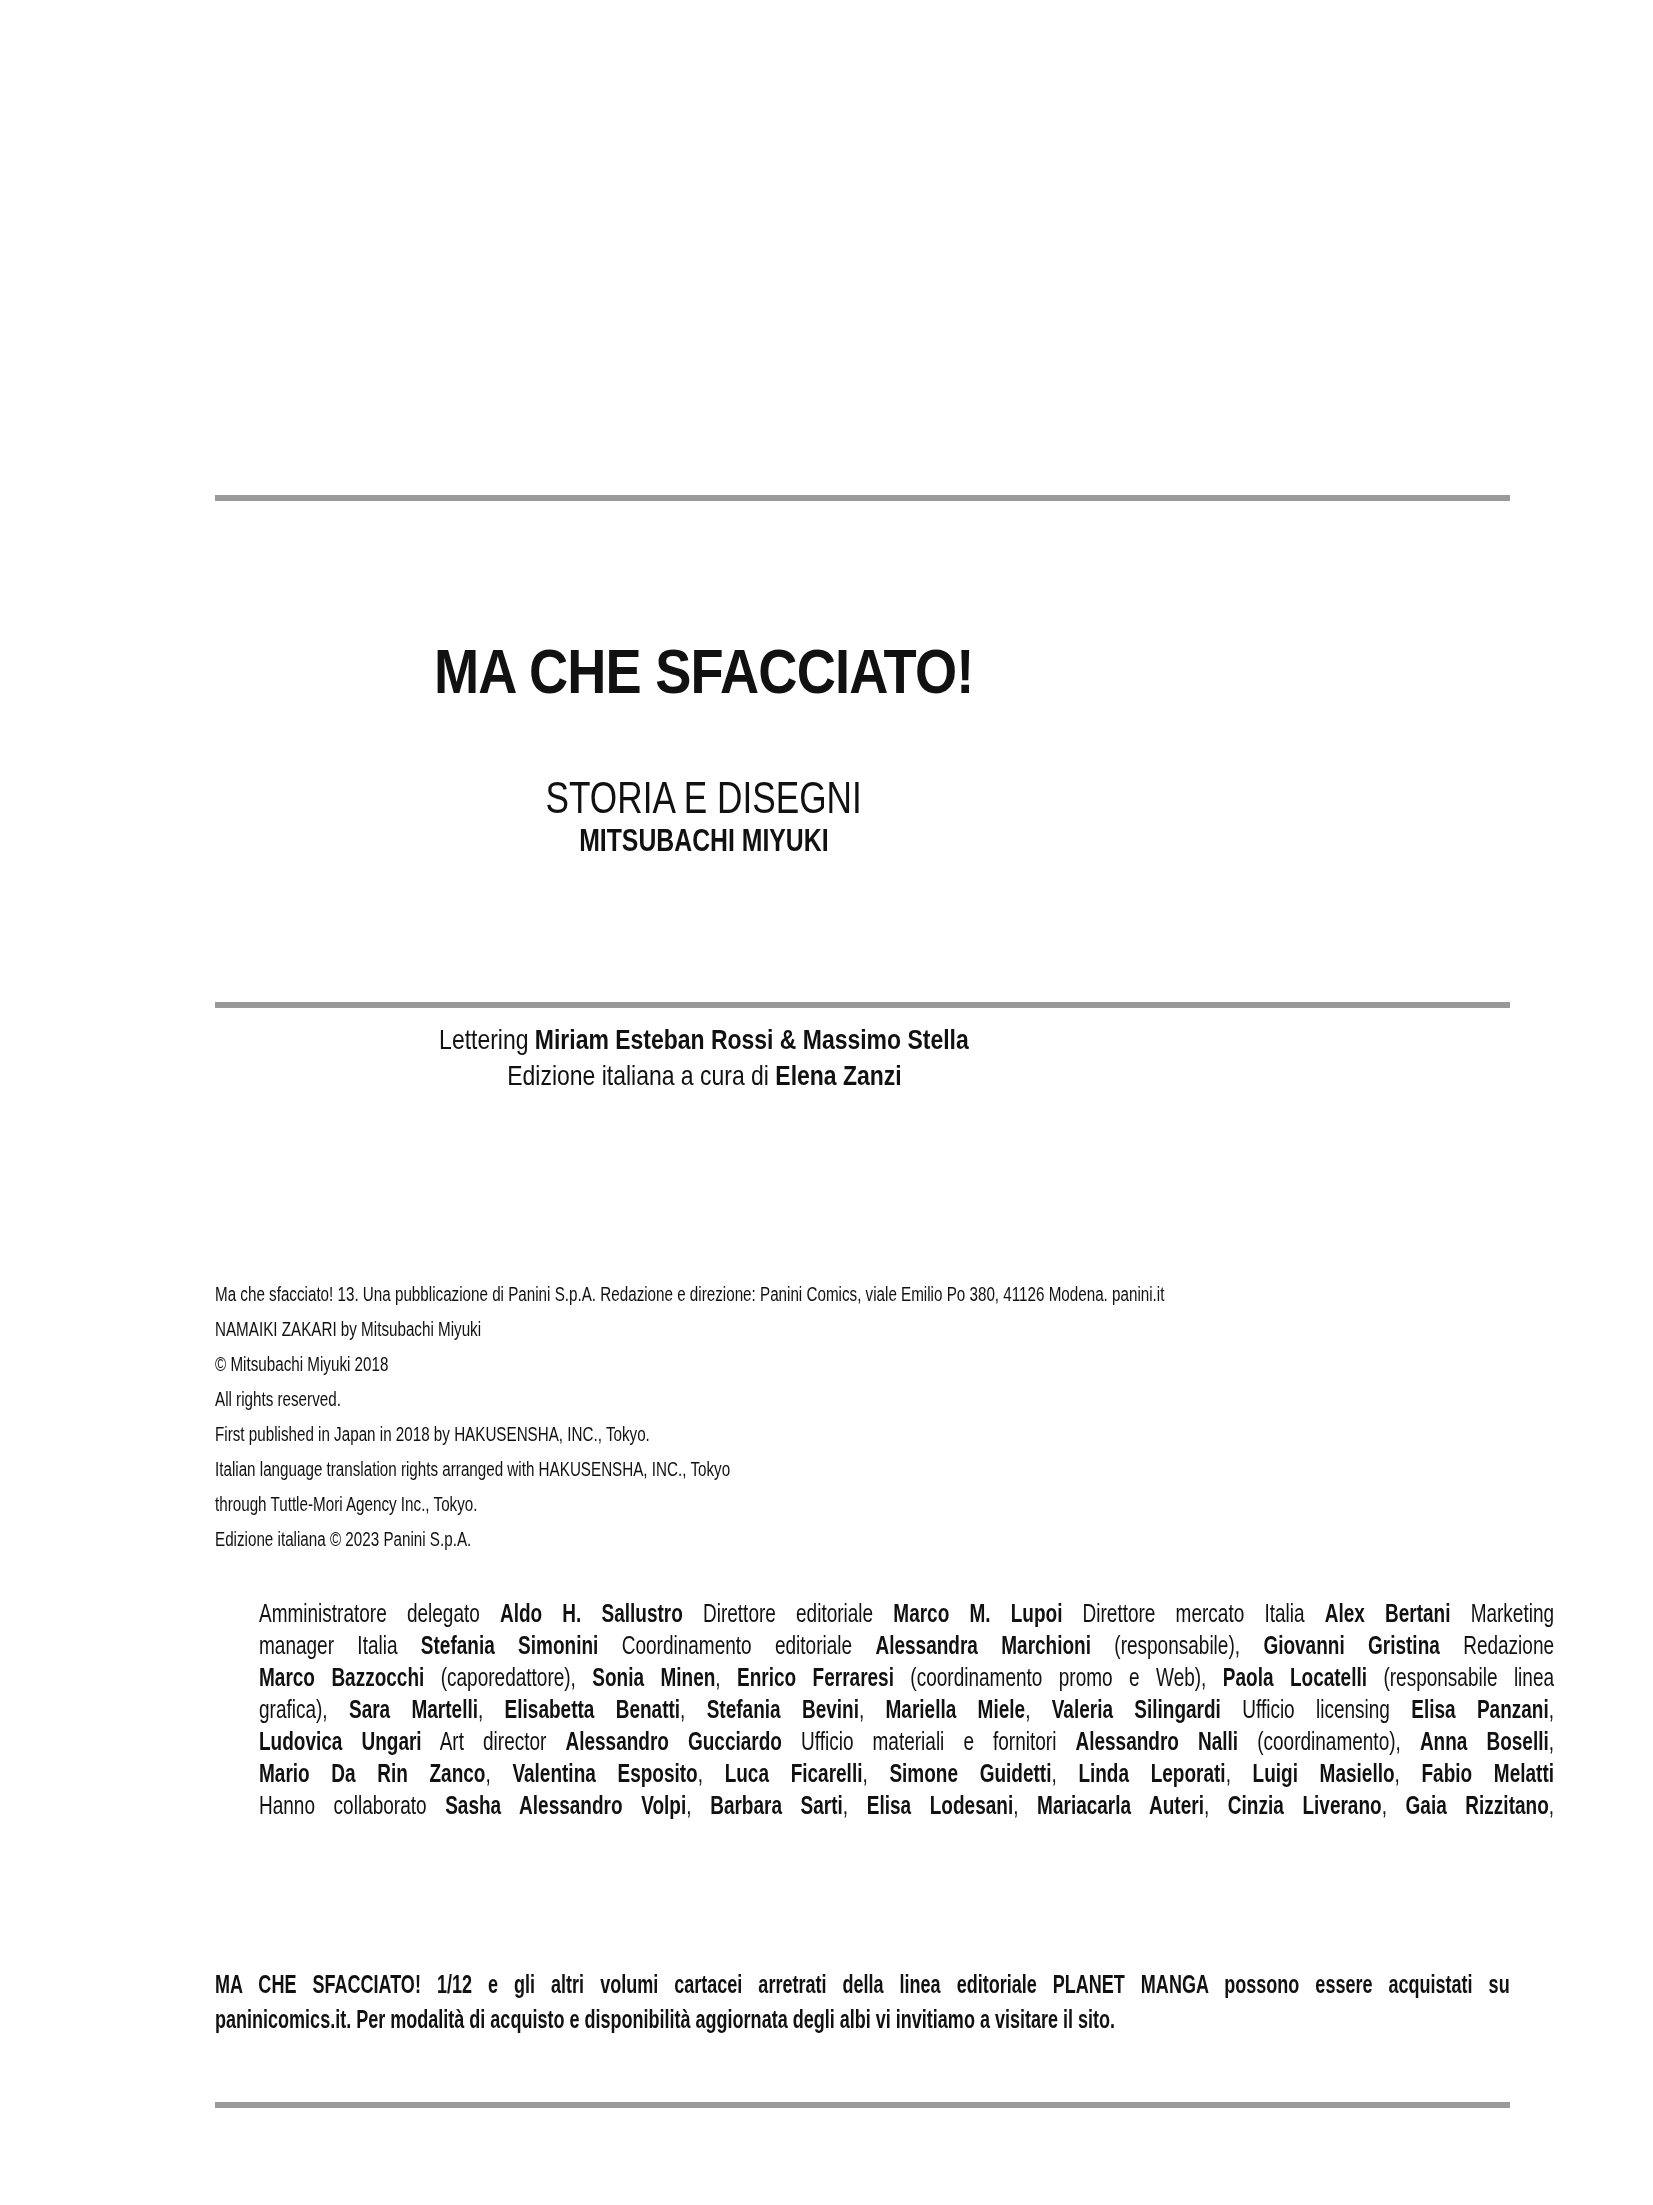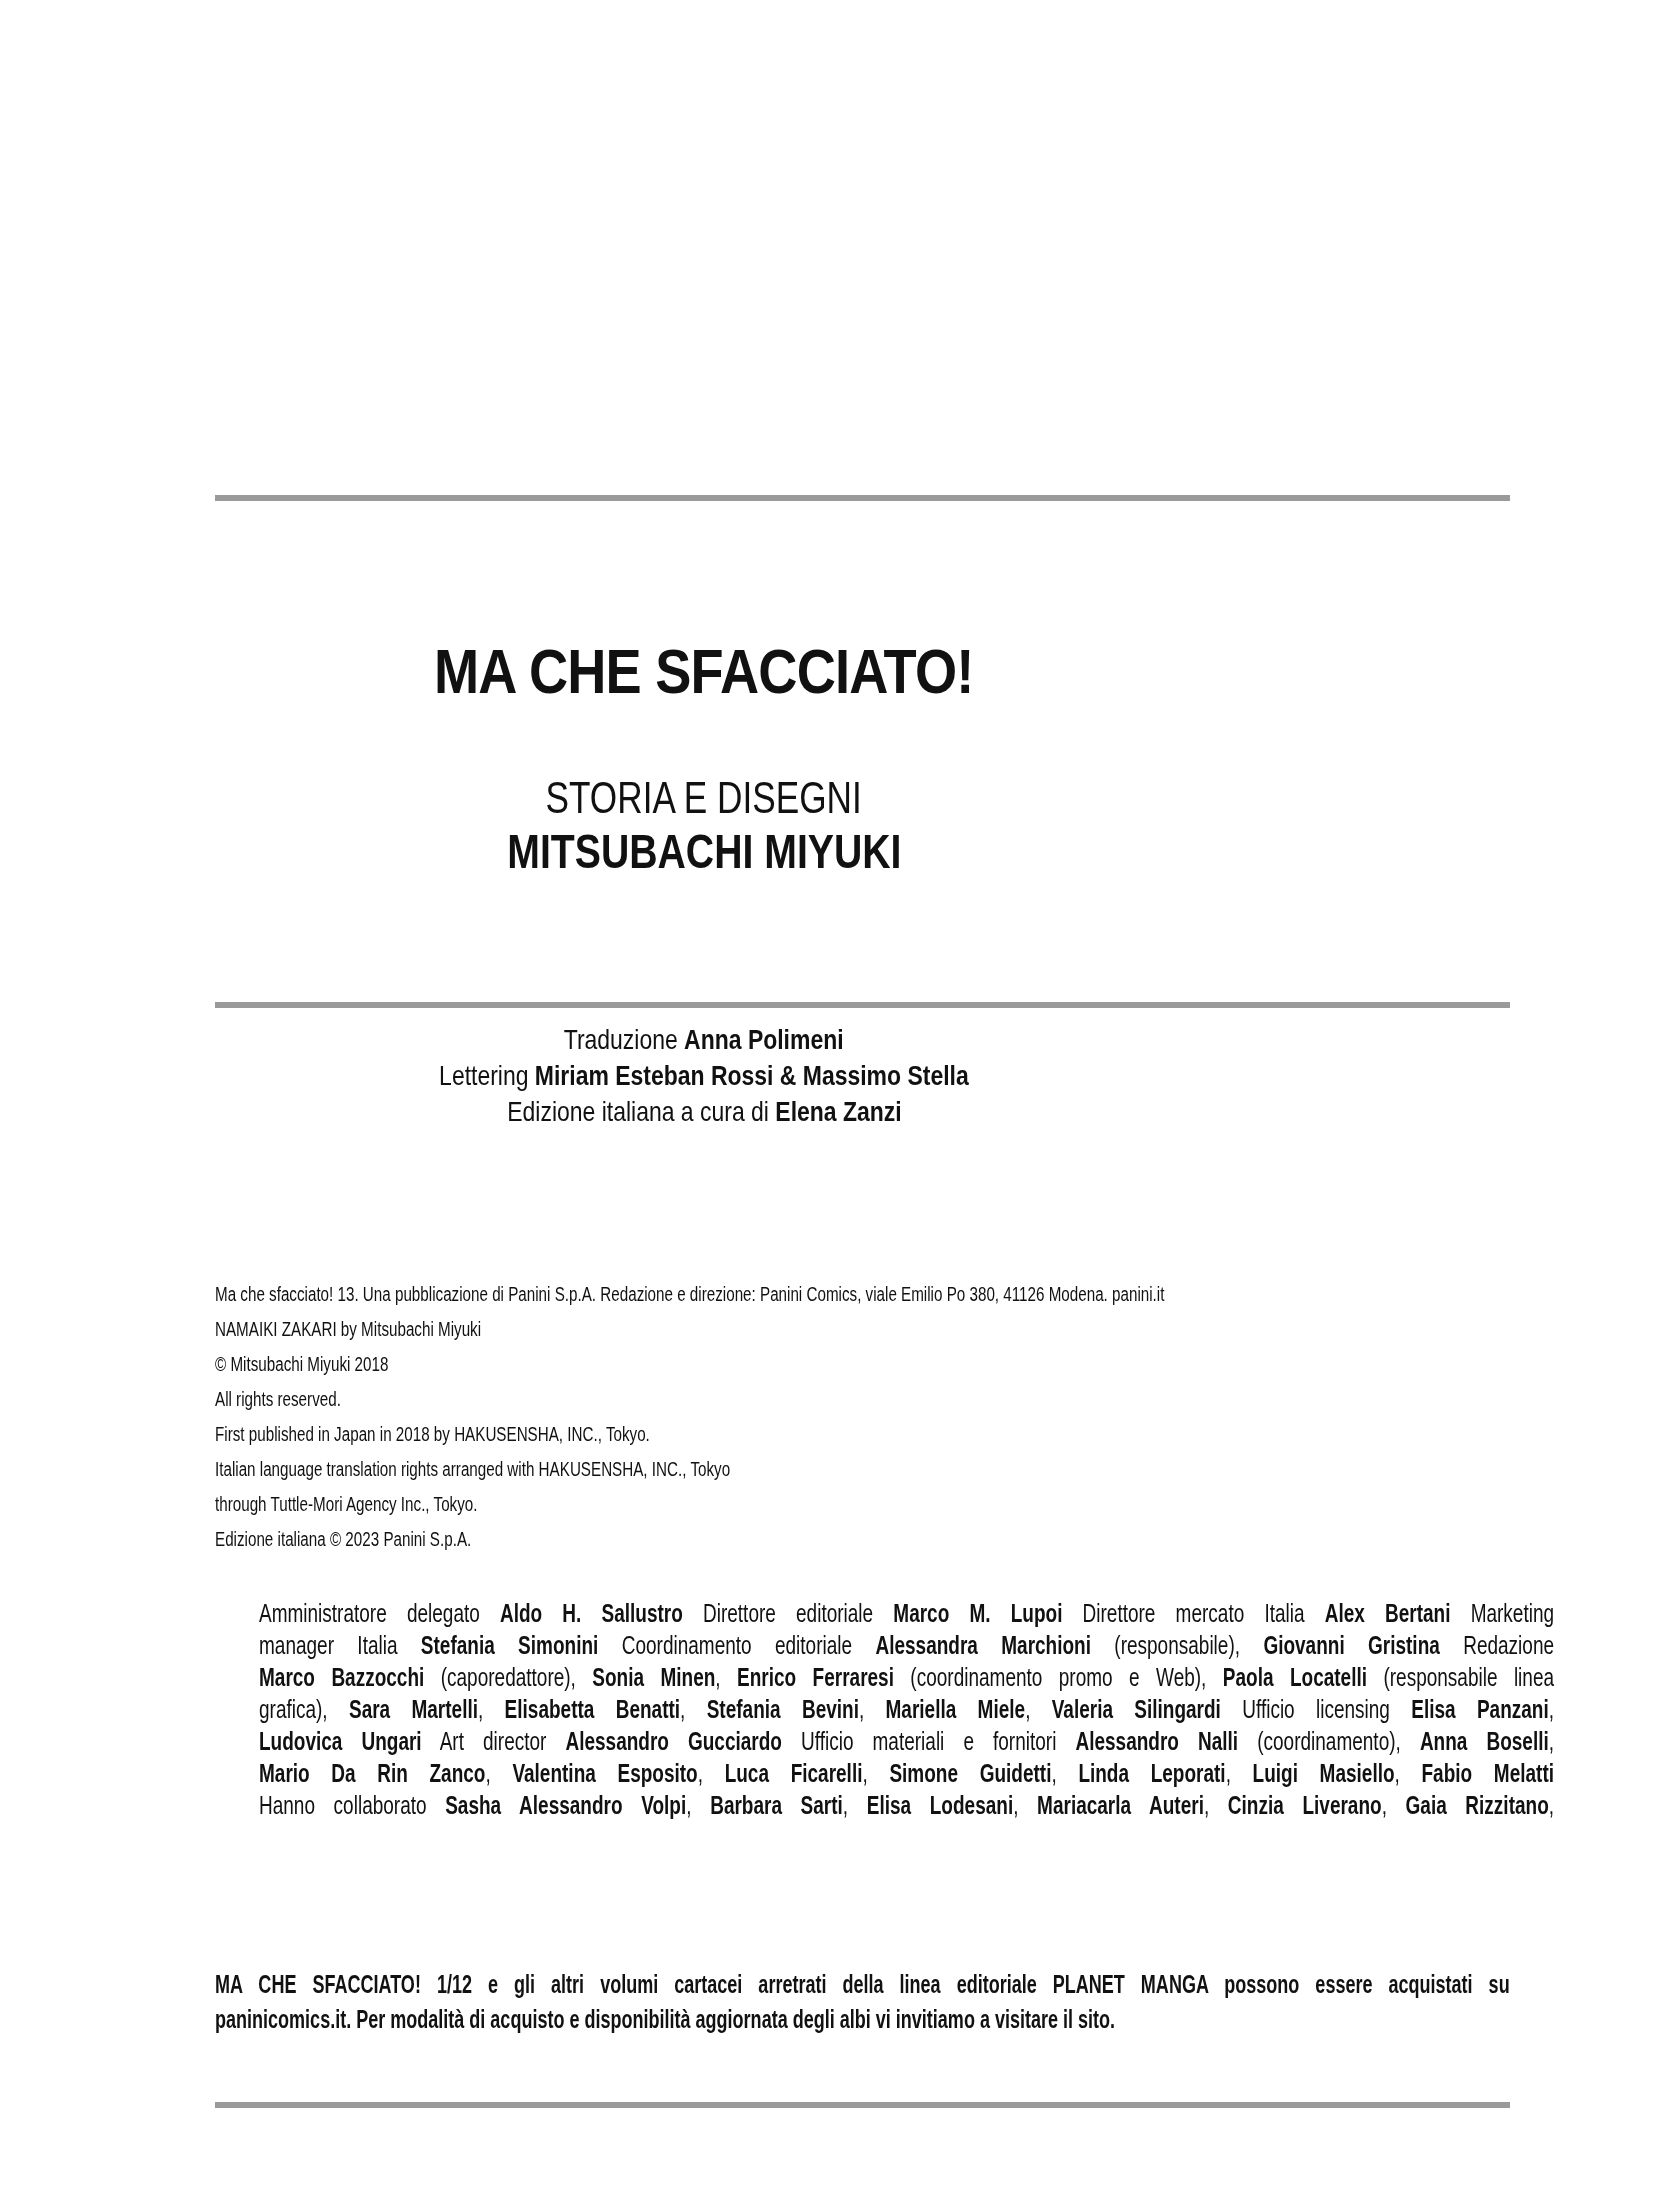--- a/index.html
+++ b/index.html
@@ -5,21 +5,21 @@
   html, body { margin: 0; padding: 0; background: #ffffff; }
   body { width: 1654px; height: 2481px; position: relative; overflow: hidden;
          font-family: "Liberation Sans", sans-serif; color: #111111; }
   .rule { position: absolute; left: 215px; width: 1295px; height: 6.2px; background: #9a9a9a; }
   .center { position: absolute; left: 0; width: 1408px; text-align: center; white-space: nowrap; }
   .cond { display: inline-block; transform-origin: center center; }
   .title { top: 635px; font-size: 63px; font-weight: bold; letter-spacing: -0.9px; }
   .title .cond { transform: scaleX(0.86); }
   .subtitle { top: 773px; font-size: 44px; font-weight: normal; }
   .subtitle .cond { transform: scaleX(0.80); }
-  .author { top: 823px; font-size: 49px; font-weight: bold; }
+  .author { top: 823px; font-size: 31px; font-weight: bold; }
   .author .cond { transform: scaleX(0.80); }
   .credits { top: 1022px; font-size: 28px; line-height: 36px; }
   .credits .cond { transform: scaleX(0.82); }
   .credits b { font-weight: bold; }
 
   .block { position: absolute; left: 215px; width: 1295px; }
   .line { height: 35px; white-space: nowrap; overflow: visible; }
   .line-inner { display: inline-block; transform-origin: left center; white-space: nowrap; }
   .copyright { top: 1277px; font-size: 20px; line-height: 35px; }
   .copyright .line-inner { transform: scaleX(0.76); }
@@ -47,24 +47,20 @@
 <div class="center subtitle">
   <span class="cond">STORIA E DISEGNI</span>
 </div>
 <div class="center author">
   <span class="cond">MITSUBACHI MIYUKI</span>
 </div>
 
 <div class="rule" style="top:1002px;"></div>
 
 <div class="center credits">
-  <div><span class="cond">
-    <span>Traduzione</span>
-    <b>Anna Polimeni</b>
-  </span></div>
   <div><span class="cond">
     <span>Lettering</span>
     <b>Miriam Esteban Rossi &amp; Massimo Stella</b>
   </span></div>
   <div><span class="cond">
     <span>Edizione italiana a cura di</span>
     <b>Elena Zanzi</b>
   </span></div>
 </div>
 

